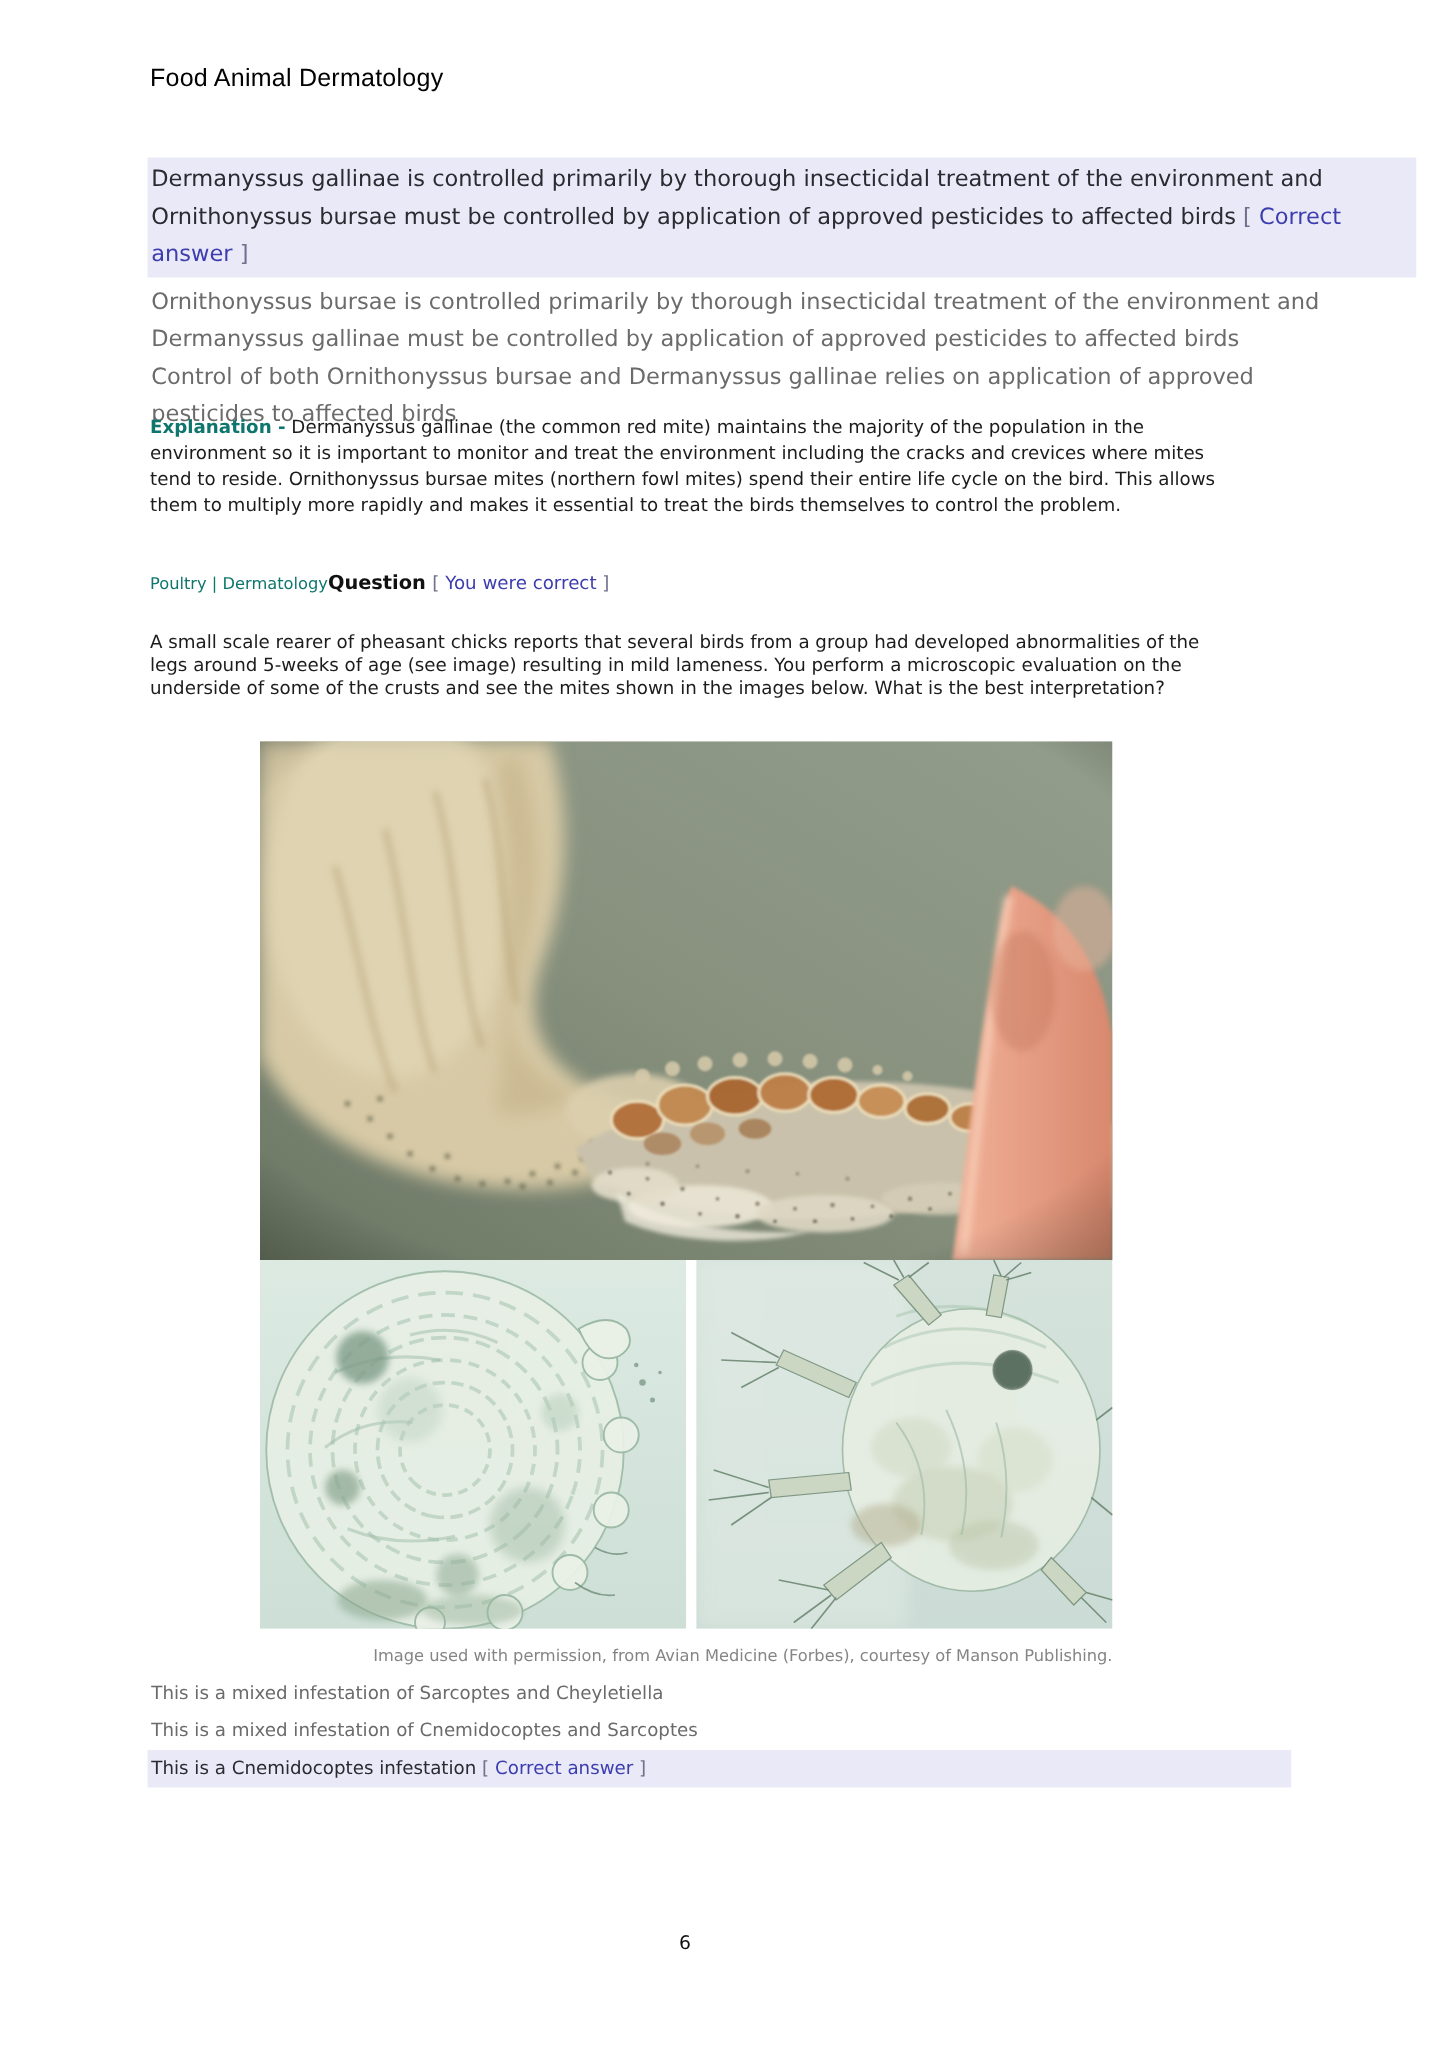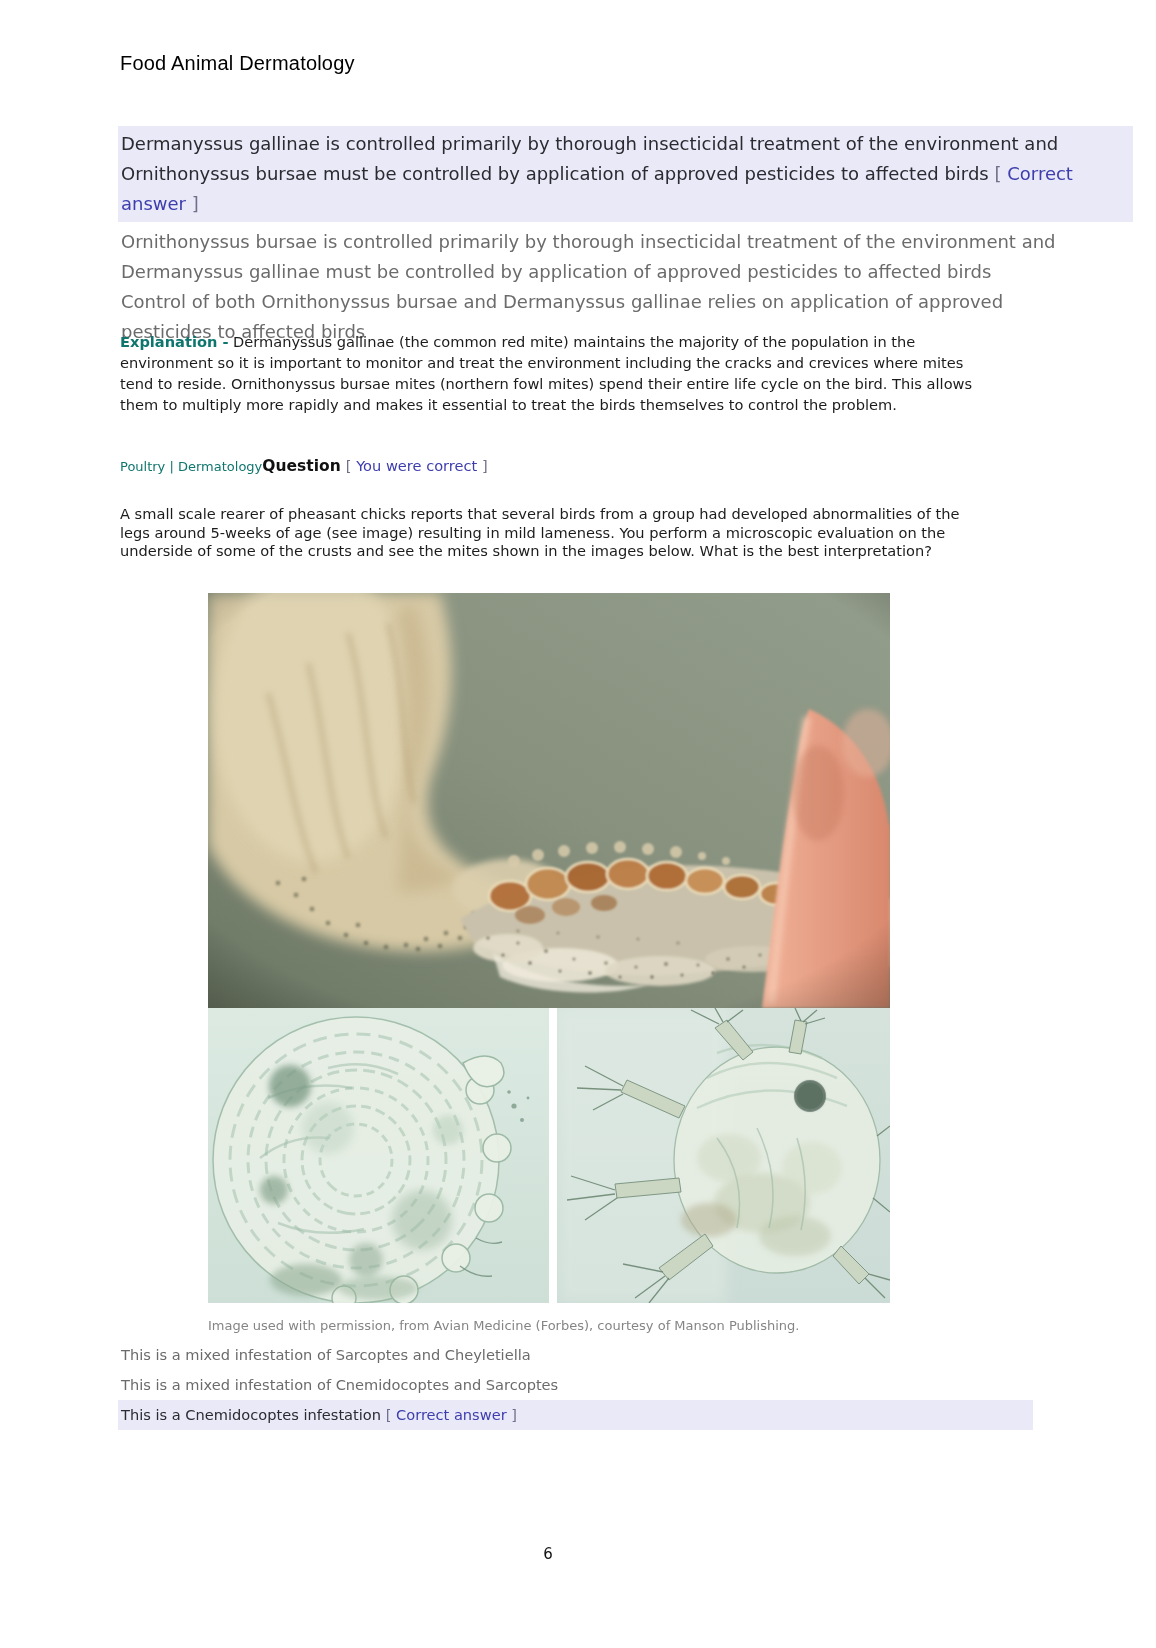--- a/index.html
+++ b/index.html
@@ -12,21 +12,21 @@
   .dark{color:#2a2a30;}
   .hl{background:#e9e9f8;}
   .expl{font-size:14.6px;line-height:21px;color:#1c1c1c;width:856px;}
   .expl-label{font-weight:bold;color:#0f766e;}
   .crumb{color:#0f766e;font-size:13px;}
   .qlabel{font-weight:bold;color:#111111;font-size:15.5px;}
   .badge{font-size:14.6px;text-align:right;}
   .bracket{color:#70708c;}
   .link{color:#3d3dae;}
   .q2text{font-size:14.6px;line-height:18.6px;color:#1c1c1c;width:856px;}
-  .caption{font-size:13px;color:#858585;text-align:left;width:682px;}
+  .caption{font-size:13px;color:#858585;text-align:right;width:682px;}
   .opt2{font-size:14.6px;line-height:30px;padding-left:3px;width:915px;box-sizing:border-box;}
   .pgnum{font-size:15px;color:#111111;text-align:center;width:1096px;}
   .microrow{display:flex;gap:8px;}
   .figbox{font-size:0;line-height:0;}
 </style>
 </head>
 <body>
 
 <div class="page">
 

